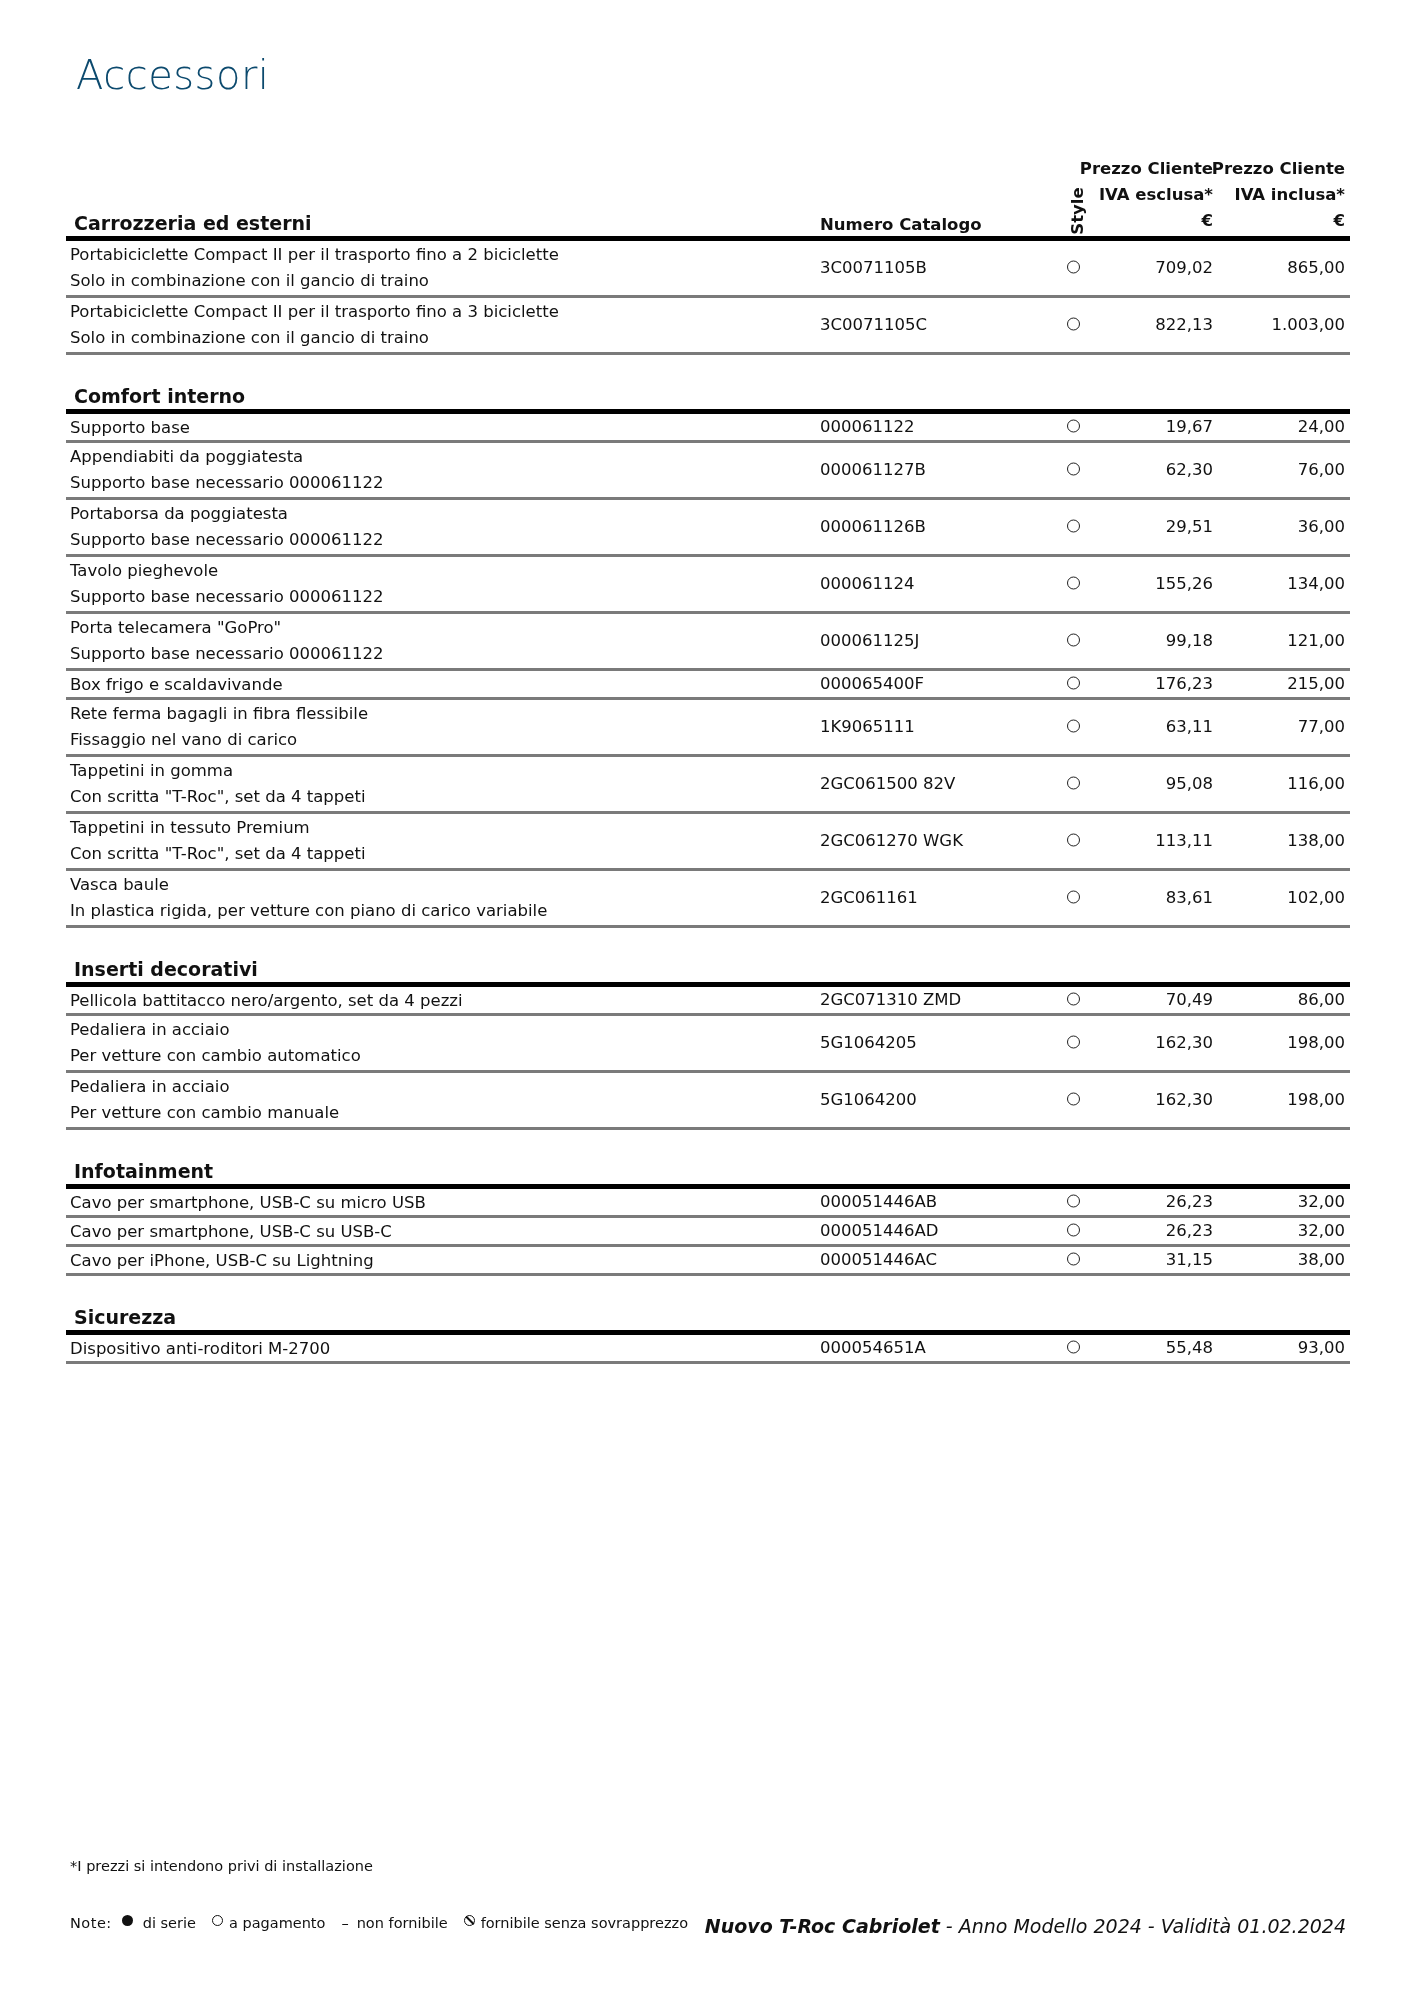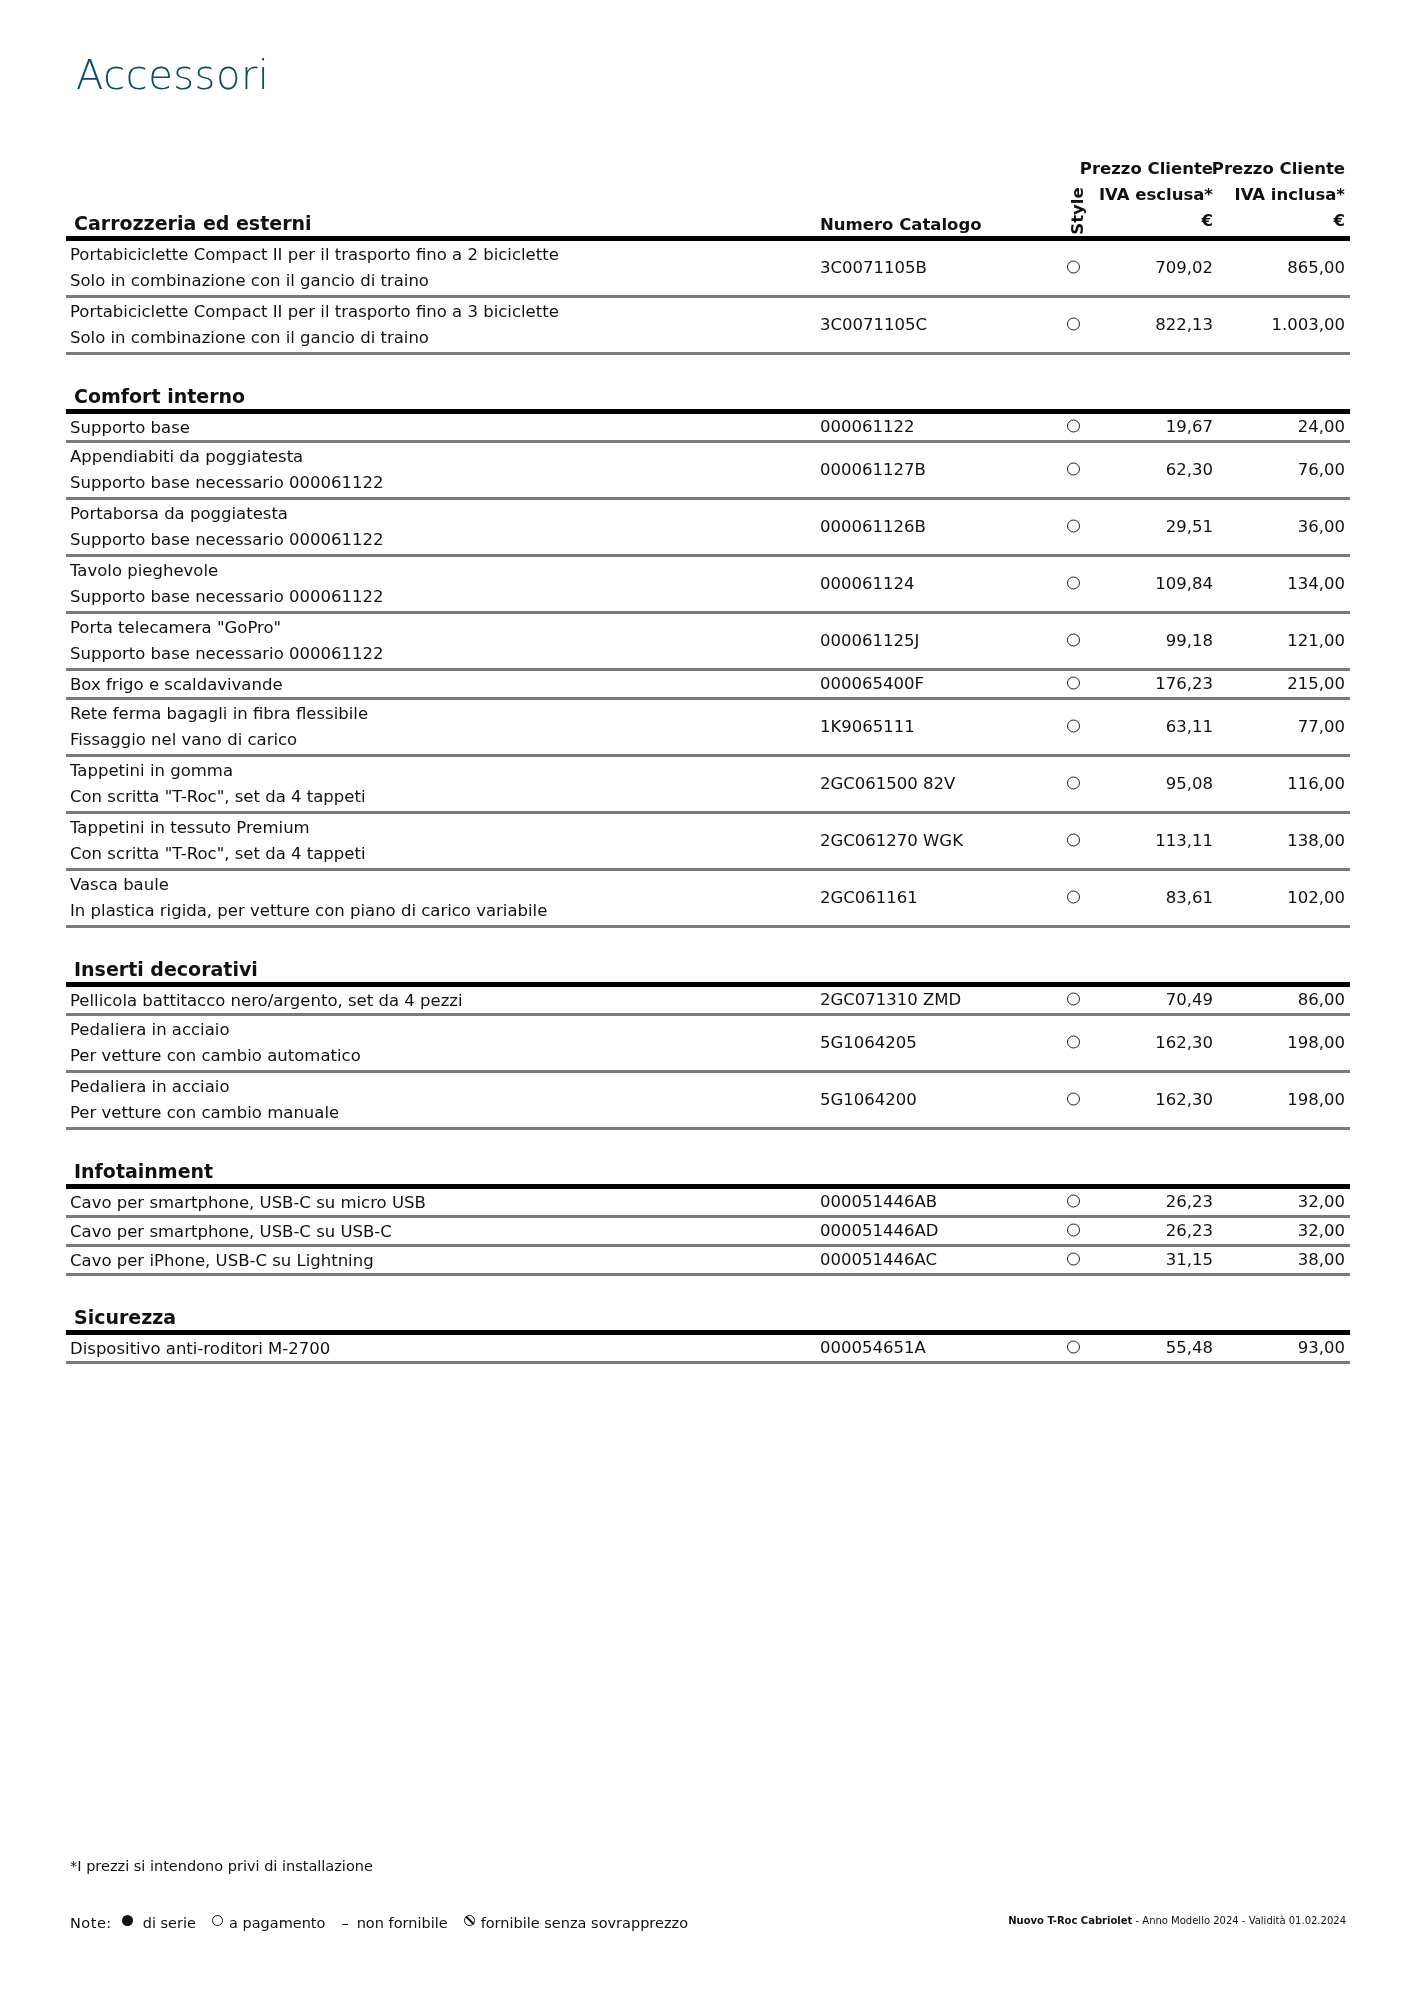--- a/index.html
+++ b/index.html
@@ -64,21 +64,21 @@
   .dot-empty { width: 9px; height: 9px; border: 1.5px solid #111; border-radius: 50%; margin-right: 6px; }
   .dash { margin-right: 8px; }
   .no-charge {
     width: 9px; height: 9px; border: 1.5px solid #111; border-radius: 50%; margin-right: 6px;
     position: relative;
   }
   .no-charge::after {
     content: ""; position: absolute; left: 4px; top: -1px; width: 1.5px; height: 11px;
     background: #111; transform: rotate(-45deg);
   }
-  .model-line { position: absolute; right: 67px; top: 1915px; font-size: 10px; }
+  .model-line { position: absolute; right: 67px; top: 1915px; font-size: 19px; font-style: italic; }
   .model-line b { font-weight: bold; }
 </style>
 </head>
 <body>
 
 <div class="page-title">Accessori</div>
 
 <div class="table-wrap" id="table-wrap">
   <div class="colhead">
     <div class="cat-title">Carrozzeria ed esterni</div>
@@ -153,21 +153,21 @@
           <div class="cell pex">29,51</div>
           <div class="cell pin">36,00</div>
         </div>
         <div class="row two">
           <div class="desc">
             <div>Tavolo pieghevole</div>
             <div>Supporto base necessario 000061122</div>
           </div>
           <div class="cell cat">000061124</div>
           <div class="cell circle" title="a pagamento"></div>
-          <div class="cell pex">109,84</div>
+          <div class="cell pex">155,26</div>
           <div class="cell pin">134,00</div>
         </div>
         <div class="row two">
           <div class="desc">
             <div>Porta telecamera "GoPro"</div>
             <div>Supporto base necessario 000061122</div>
           </div>
           <div class="cell cat">000061125J</div>
           <div class="cell circle" title="a pagamento"></div>
           <div class="cell pex">99,18</div>

